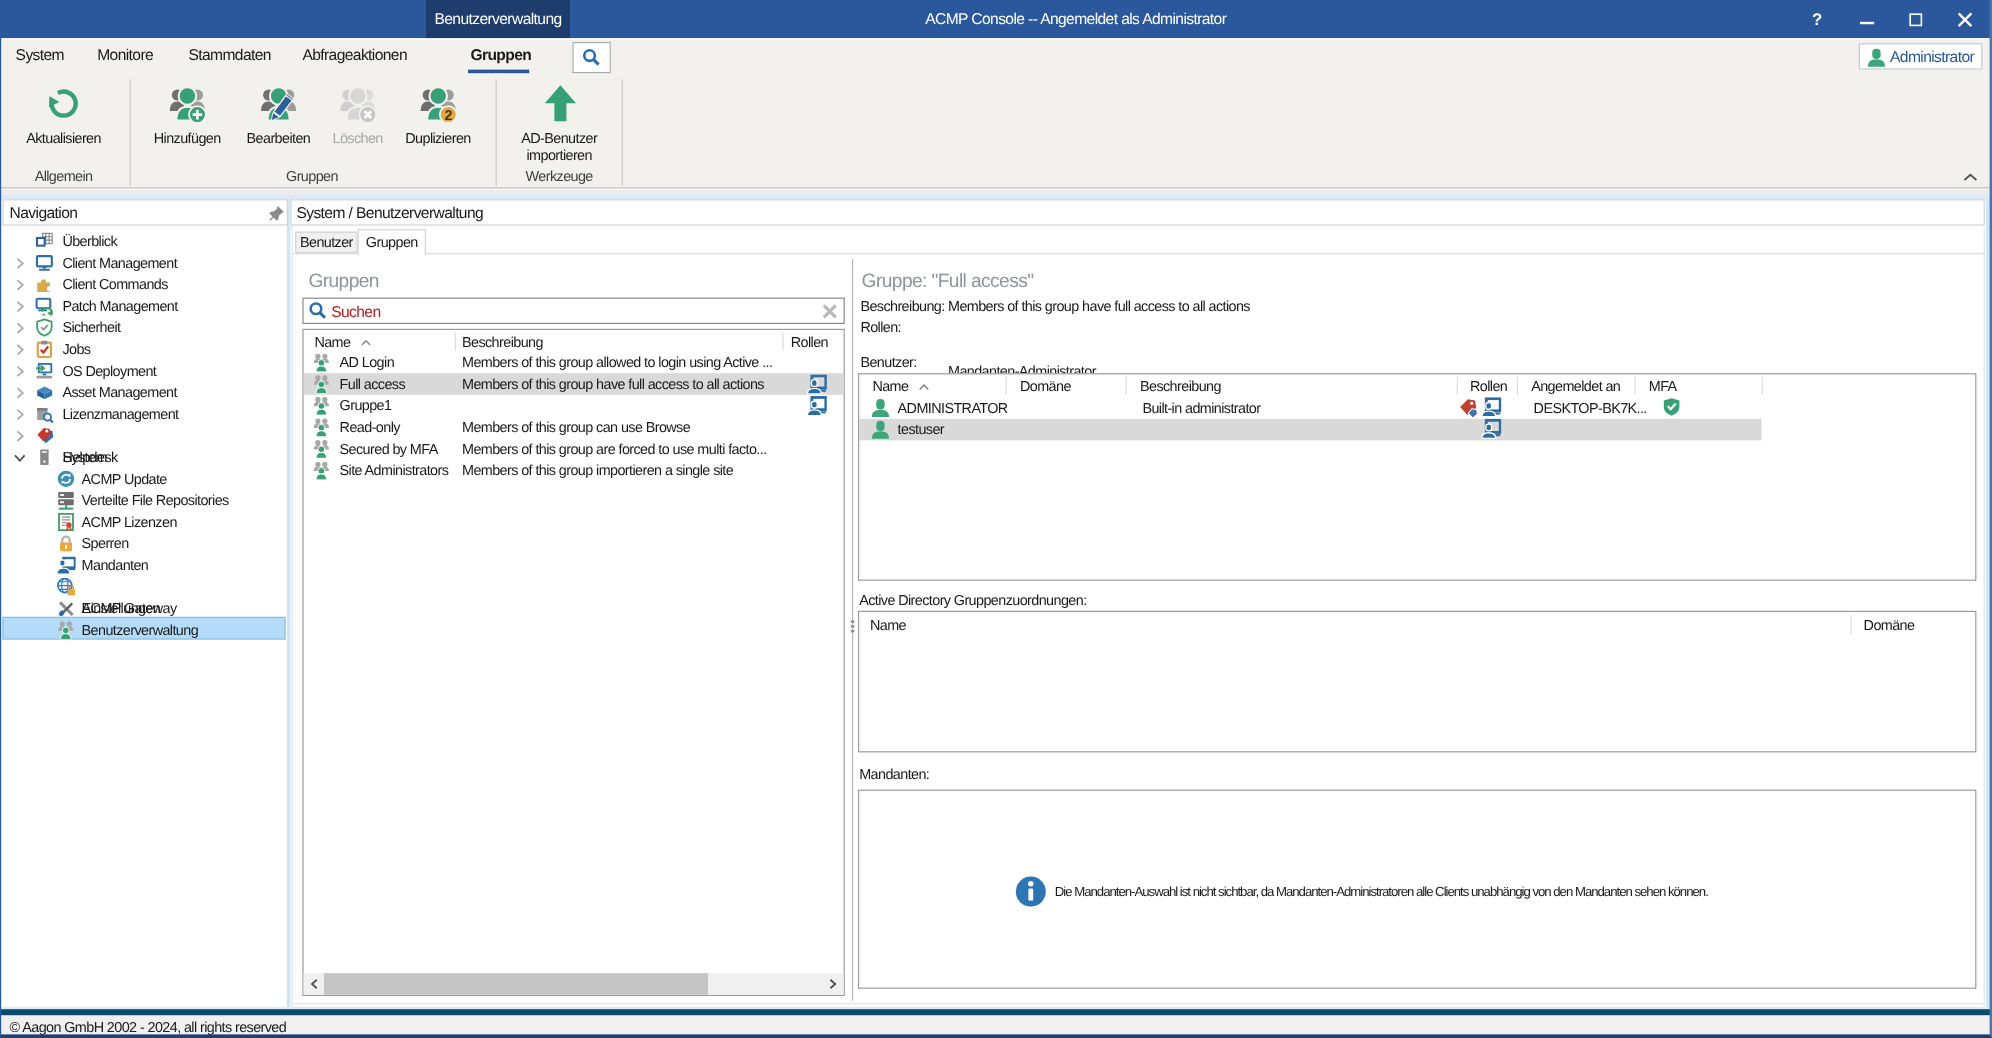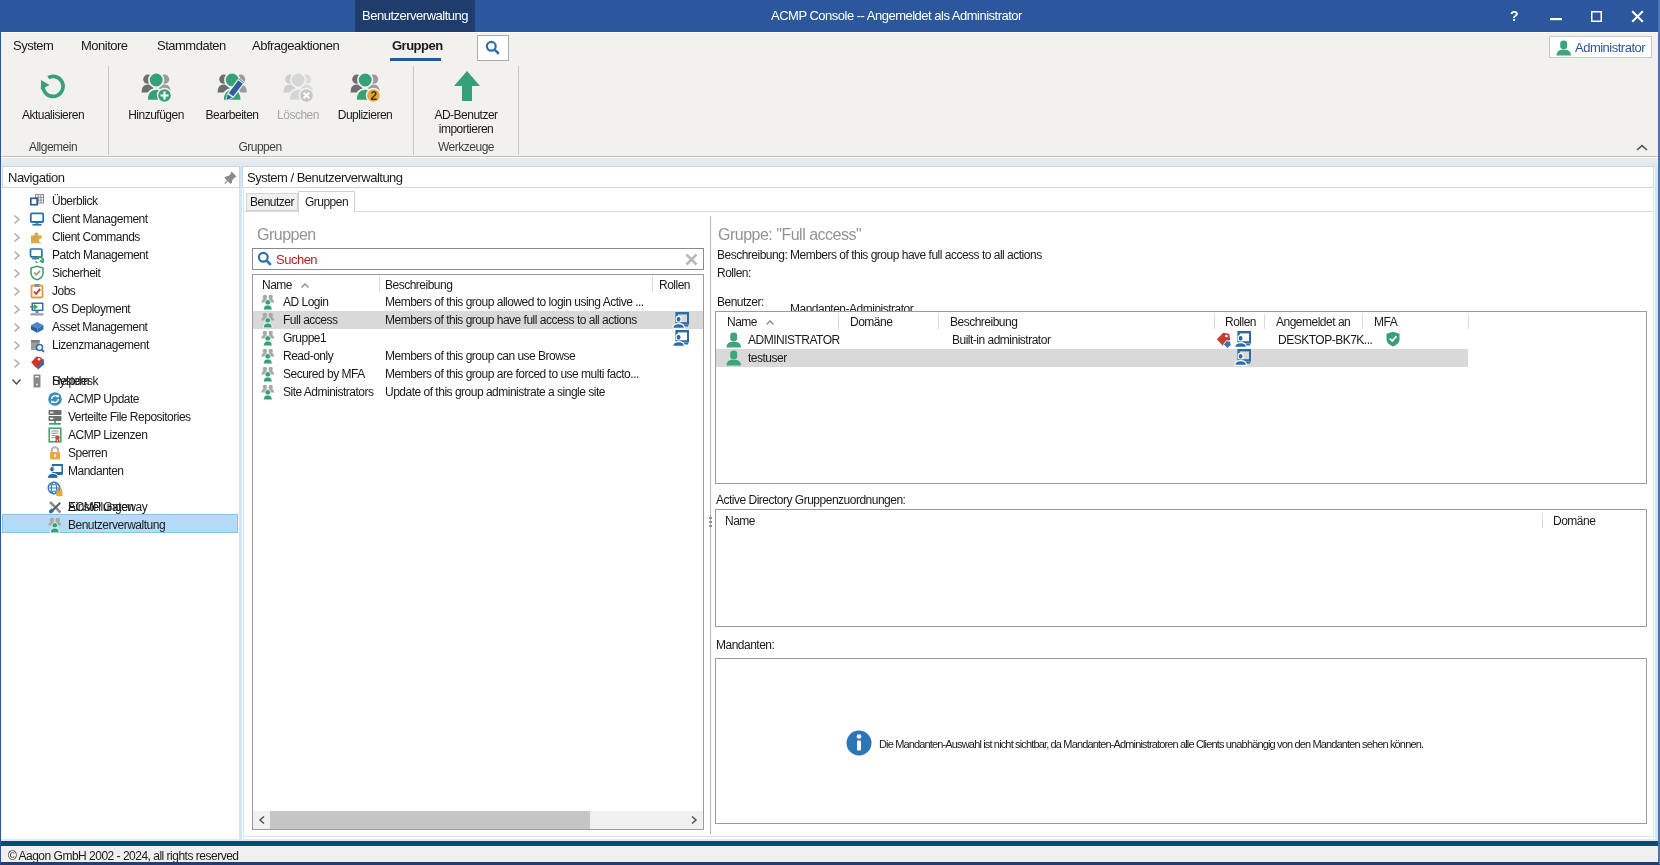--- a/index.html
+++ b/index.html
@@ -453,21 +453,21 @@
 <div class="abs" style="left:385px;top:347px;height:18px;line-height:18px;font-size:12px;white-space:nowrap;">Members of this group can use Browse</div>
 <svg class="abs" style="left:260px;top:366px" width="16" height="16" viewBox="0 0 16 16">
     <use href="#group16"></use>
   </svg>
 <div class="abs" style="left:283px;top:365px;height:18px;line-height:18px;font-size:12px;white-space:nowrap;">Secured by MFA</div>
 <div class="abs" style="left:385px;top:365px;height:18px;line-height:18px;font-size:12px;white-space:nowrap;">Members of this group are forced to use multi facto...</div>
 <svg class="abs" style="left:260px;top:384px" width="16" height="16" viewBox="0 0 16 16">
     <use href="#group16"></use>
   </svg>
 <div class="abs" style="left:283px;top:383px;height:18px;line-height:18px;font-size:12px;white-space:nowrap;">Site Administrators</div>
-<div class="abs" style="left:385px;top:383px;height:18px;line-height:18px;font-size:12px;white-space:nowrap;">Update of this group administrate a single site</div>
+<div class="abs" style="left:385px;top:383px;height:18px;line-height:18px;font-size:12px;white-space:nowrap;">Members of this group importieren a single site</div>
 <div class="abs" style="left:253px;top:811px;width:450px;height:18px;background:#f0f0f0;"></div>
 <svg class="abs" style="left:258px;top:815px" width="8" height="10" viewBox="0 0 8 10">
     <path d="M6 1.5 L2 5 L6 8.5" fill="none" stroke="#505050" stroke-width="1.5"></path>
   </svg>
 <svg class="abs" style="left:690px;top:815px" width="8" height="10" viewBox="0 0 8 10">
     <path d="M2 1.5 L6 5 L2 8.5" fill="none" stroke="#505050" stroke-width="1.5"></path>
   </svg>
 <div class="abs" style="left:270px;top:811px;width:320px;height:18px;background:#c5c5c5;"></div>
 <div class="abs" style="left:710px;top:216px;width:1px;height:618px;background:#b5b5b5;"></div>
 <div class="abs" style="left:709px;top:517px;width:3px;height:2px;background:#909090;"></div>

